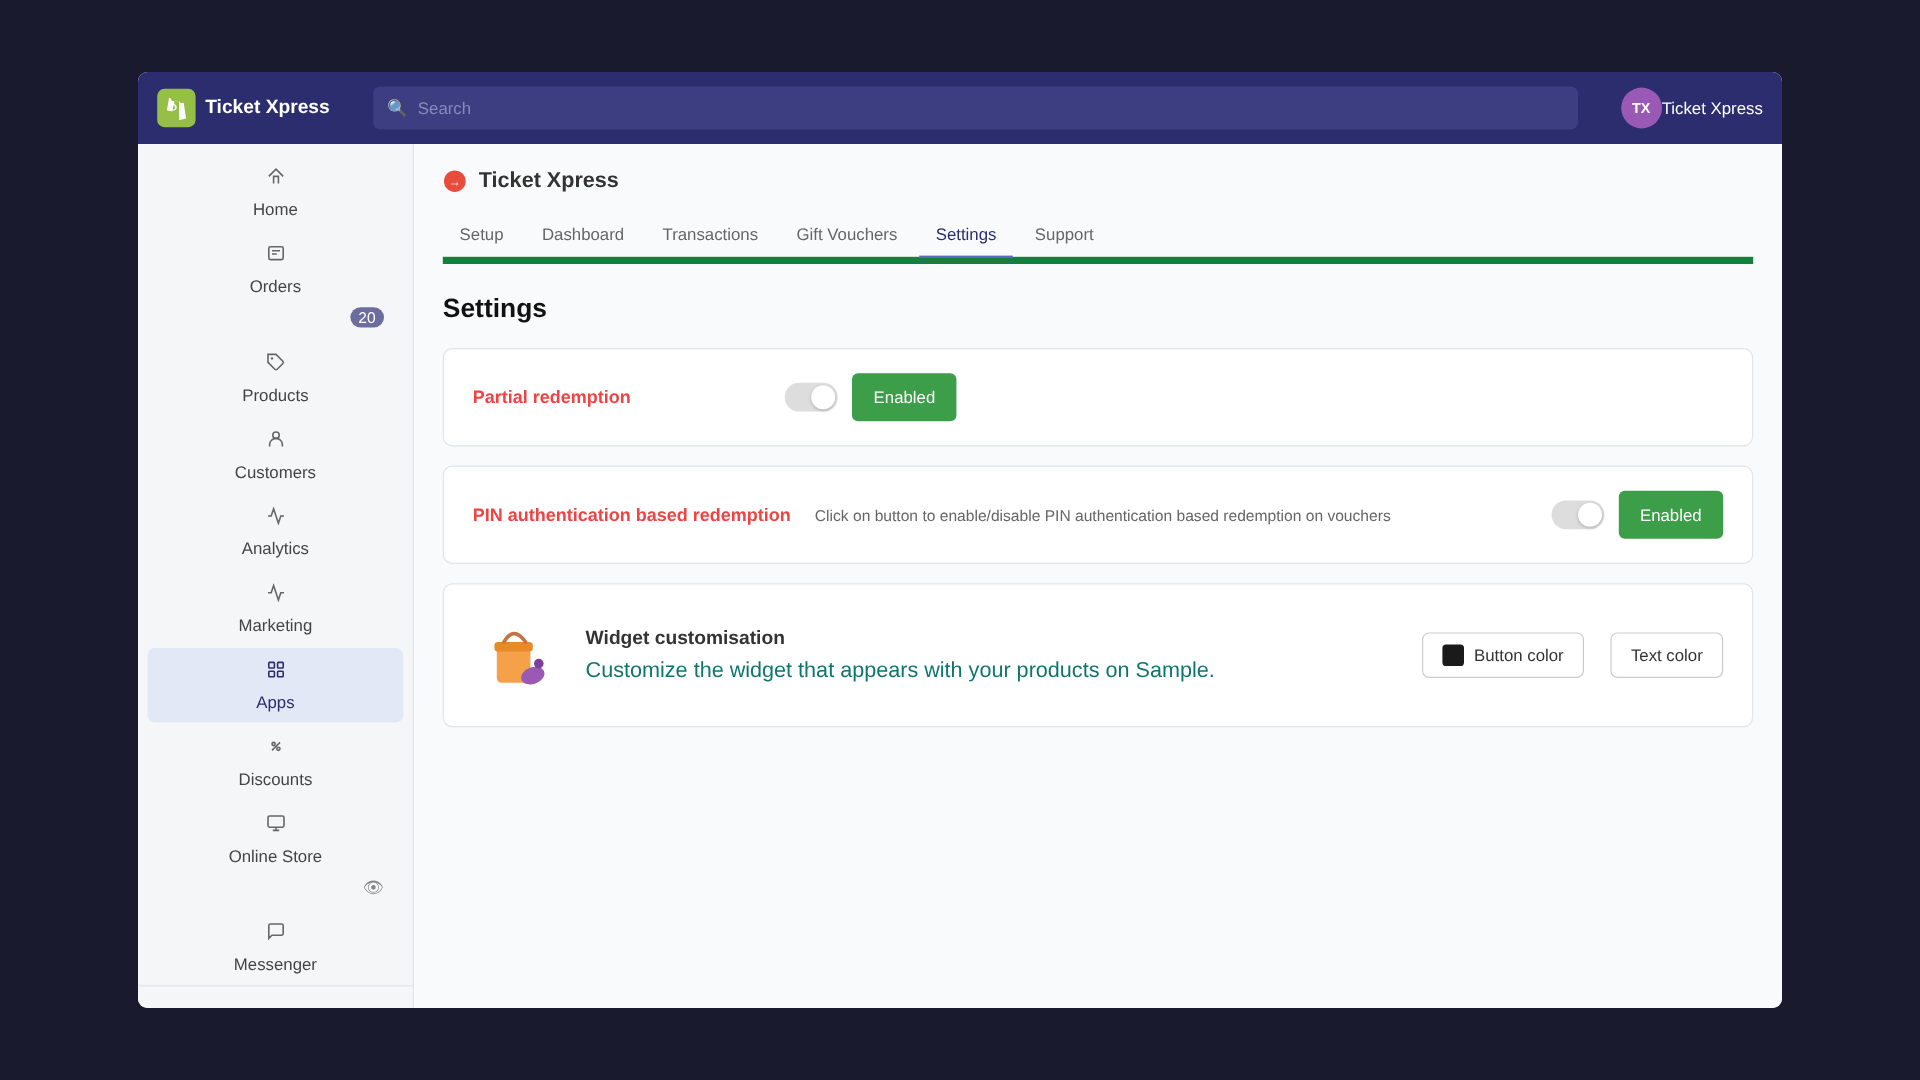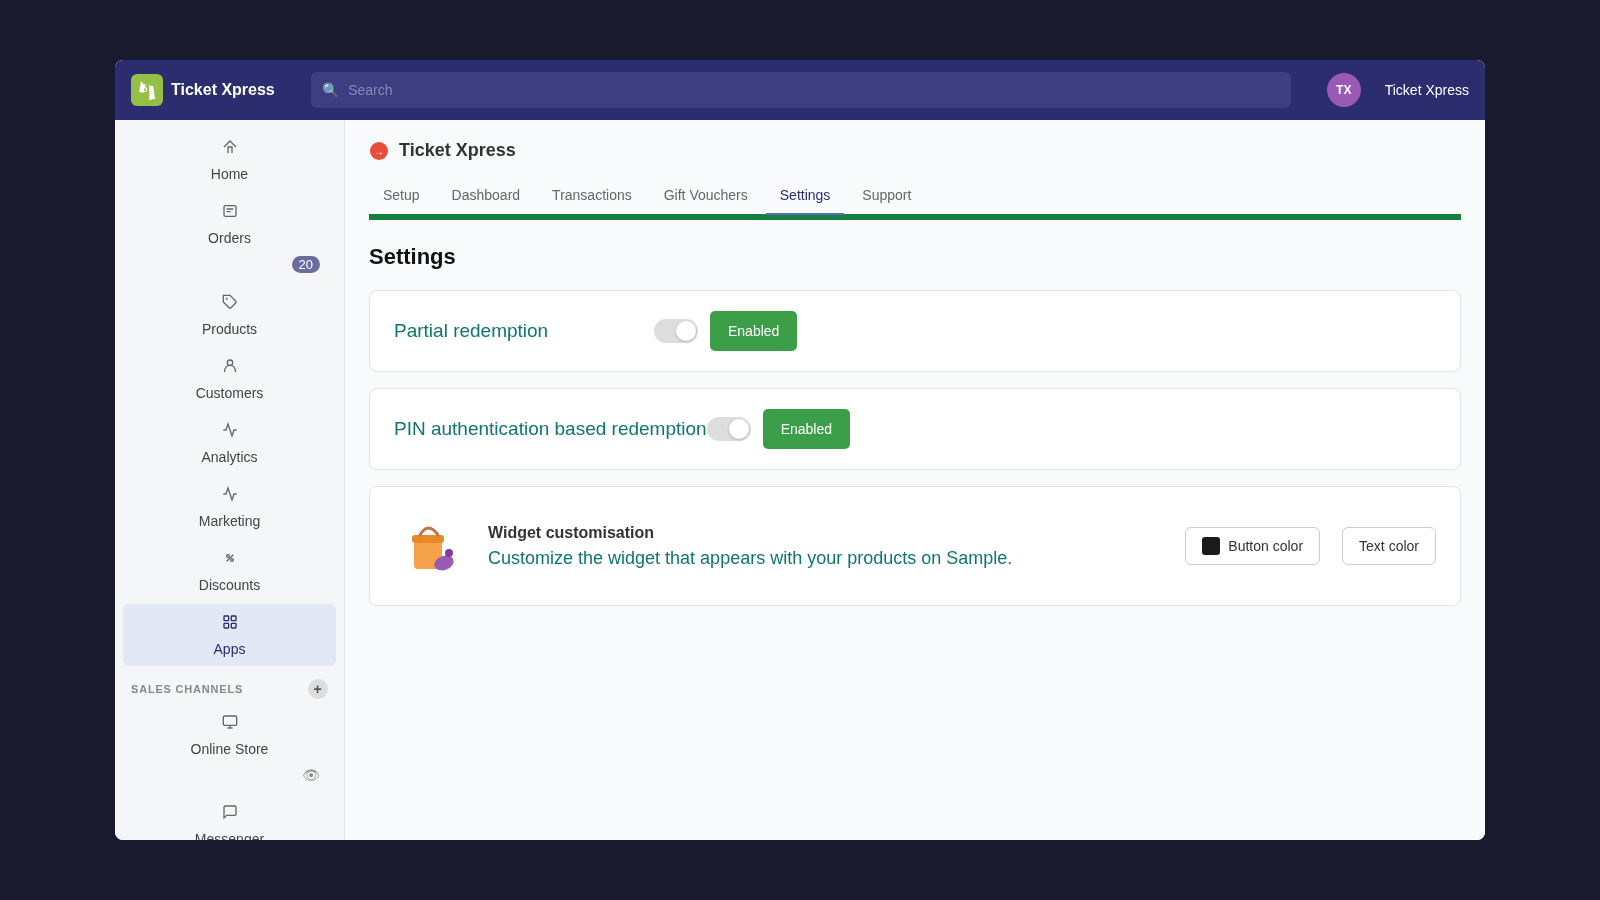--- a/index.html
+++ b/index.html
@@ -9,21 +9,21 @@
     .topbar { background: #2c2d6e; height: 60px; display: flex; align-items: center; padding: 0 16px; gap: 16px; flex-shrink: 0; }
     .topbar-logo { display: flex; align-items: center; gap: 8px; }
     .shopify-icon { width: 32px; height: 32px; background: #96bf48; border-radius: 6px; display: flex; align-items: center; justify-content: center; }
     .shopify-icon svg { width: 20px; height: 20px; fill: white; }
     .topbar-title { color: white; font-size: 16px; font-weight: 600; }
     .search-bar { flex: 1; margin: 0 20px; }
     .search-input-wrap { background: #3d3e82; border-radius: 6px; display: flex; align-items: center; padding: 0 12px; height: 36px; gap: 8px; }
     .search-input-wrap input { background: transparent; border: none; outline: none; color: #aab; font-size: 14px; width: 100%; }
     .search-input-wrap input::placeholder { color: #8889bb; }
     .search-icon { color: #8889bb; font-size: 14px; }
-    .topbar-user { display: flex; align-items: center; gap: 24px; text-align: right; }
+    .topbar-user { display: flex; align-items: center; gap: 0; text-align: right; }
     .user-avatar { width: 34px; height: 34px; border-radius: 50%; background: #9b59b6; display: flex; align-items: center; justify-content: center; color: white; font-size: 12px; font-weight: 700; }
     .user-name { color: white; font-size: 14px; }
     
     .main-layout { display: flex; flex: 1; overflow: hidden; }
     
     .sidebar { width: 230px; background: #f4f6f8; border-right: 1px solid #e1e4e8; flex-shrink: 0; display: flex; flex-direction: column; padding: 8px 0; }
     .nav-item { display: flex; align-items: center; gap: 10px; padding: 9px 16px; cursor: pointer; color: #444; font-size: 14px; border-radius: 6px; margin: 1px 8px; text-decoration: none; flex-direction: column; }
     .nav-item.active { background: #e3e8f7; color: #2c2d6e; font-weight: 500; }
     .nav-icon { width: 18px; height: 18px; display: flex; align-items: center; justify-content: center; color: #666; }
     .nav-item.active .nav-icon { color: #2c2d6e; }
@@ -37,21 +37,21 @@
     .app-logo-small { display: flex; align-items: center; }
     .app-logo-small svg { width: 20px; height: 20px; }
     .app-header-title { font-size: 18px; font-weight: 600; color: #333; }
     
     .tabs { display: flex; gap: 4px; border-bottom: 6px solid #15803d; margin-bottom: 24px; }
     .tab { padding: 10px 14px; font-size: 14px; color: #666; cursor: pointer; border-bottom: 2px solid transparent; margin-bottom: -1px; }
     .tab.active { color: #2c2d6e; border-bottom: 2px solid #5c6bc0; font-weight: 500; }
     
     .settings-title { font-size: 22px; font-weight: 600; color: #111; margin-bottom: 20px; }
     .setting-row { background: white; border: 1px solid #e1e4e8; border-radius: 8px; padding: 20px 24px; margin-bottom: 16px; display: flex; align-items: center; justify-content: space-between; }
-    .setting-label { font-size: 19px; font-weight: 400; color: #0f766e; min-width: 260px; }
+    .setting-label { font-size: 15px; font-weight: 700; color: #ef4444; min-width: 260px; }
     .setting-right { display: flex; align-items: center; gap: 16px; flex: 1; }
     .setting-desc { font-size: 13px; color: #666; flex: 1; padding: 0 20px; }
     .toggle-wrap { display: flex; align-items: center; gap: 12px; }
     .toggle-bg { width: 44px; height: 24px; background: #ddd; border-radius: 12px; position: relative; }
     .toggle-knob { width: 20px; height: 20px; background: white; border-radius: 50%; position: absolute; top: 2px; right: 2px; box-shadow: 0 1px 3px rgba(0,0,0,0.2); }
     .enabled-btn { background: #3d9e4a; color: white; border: none; padding: 12px 18px; border-radius: 5px; font-size: 14px; font-weight: 500; cursor: pointer; }
     
     .widget-card { background: white; border: 1px solid #e1e4e8; border-radius: 8px; padding: 24px; display: flex; align-items: center; gap: 24px; }
     .widget-icon { width: 70px; height: 70px; position: relative; flex-shrink: 0; }
     .widget-text { flex: 1; }
@@ -143,46 +143,42 @@
         <span>Analytics</span>
       </a>
       <a class="nav-item">
         <span class="nav-icon">
           <svg viewBox="0 0 24 24" fill="none" stroke="currentColor" stroke-width="2">
               <path d="M22 12h-4l-3 9L9 3l-3 9H2"></path>
             </svg>
         </span>
         <span>Marketing</span>
       </a>
-      <a class="nav-item">
-        <span class="nav-icon">
-          <svg viewBox="0 0 24 24" fill="none" stroke="currentColor" stroke-width="2">
-              <circle cx="9" cy="9" r="2"></circle>
-              <circle cx="15" cy="15" r="2"></circle>
-              <line x1="7" y1="17" x2="17" y2="7"></line>
-            </svg>
-        </span>
-        <span>Discounts</span>
-      </a>
       <a class="nav-item active">
         <span class="nav-icon">
           <svg viewBox="0 0 24 24" fill="none" stroke="currentColor" stroke-width="2">
               <rect x="3" y="3" width="7" height="7" rx="1"></rect>
               <rect x="14" y="3" width="7" height="7" rx="1"></rect>
               <rect x="3" y="14" width="7" height="7" rx="1"></rect>
               <rect x="14" y="14" width="7" height="7" rx="1"></rect>
             </svg>
         </span>
         <span>Apps</span>
       </a>
-
-      <div class="nav-section-header">
-        <span>SALES CHANNELS</span>
-        <div class="add-btn">+</div>
-      </div>
+      <a class="nav-item">
+        <span class="nav-icon">
+          <svg viewBox="0 0 24 24" fill="none" stroke="currentColor" stroke-width="2">
+              <circle cx="9" cy="9" r="2"></circle>
+              <circle cx="15" cy="15" r="2"></circle>
+              <line x1="7" y1="17" x2="17" y2="7"></line>
+            </svg>
+        </span>
+        <span>Discounts</span>
+      </a>
+
       <a class="nav-item">
         <span class="nav-icon">
           <svg viewBox="0 0 24 24" fill="none" stroke="currentColor" stroke-width="2">
               <rect x="2" y="3" width="20" height="14" rx="2"></rect>
               <line x1="8" y1="21" x2="16" y2="21"></line>
               <line x1="12" y1="17" x2="12" y2="21"></line>
             </svg>
         </span>
         <span>Online Store</span>
         <span class="eye-icon" style="margin-left:auto;">👁</span>
@@ -240,20 +236,21 @@
               <div class="toggle-knob"></div>
             </div>
             <button class="enabled-btn">Enabled</button>
           </div>
         </div>
       </div>
 
       <div class="setting-row">
         <span class="setting-label">PIN authentication based redemption</span>
         <div class="setting-right">
+          <span class="setting-desc">Click on button to enable/disable PIN authentication based redemption on vouchers</span>
           <div class="toggle-wrap">
             <div class="toggle-bg">
               <div class="toggle-knob"></div>
             </div>
             <button class="enabled-btn">Enabled</button>
           </div>
         </div>
       </div>
 
       <div class="widget-card">

